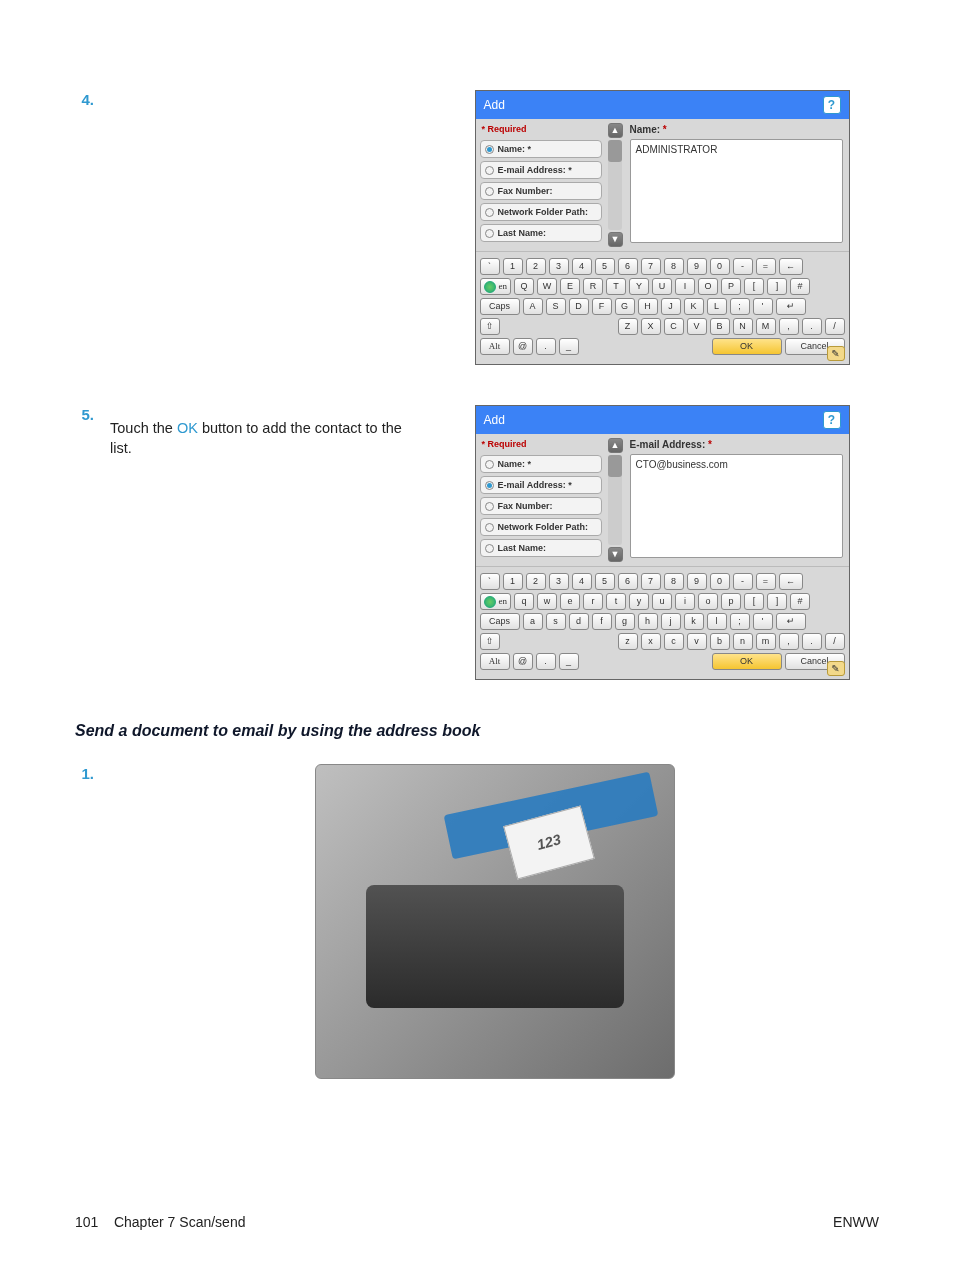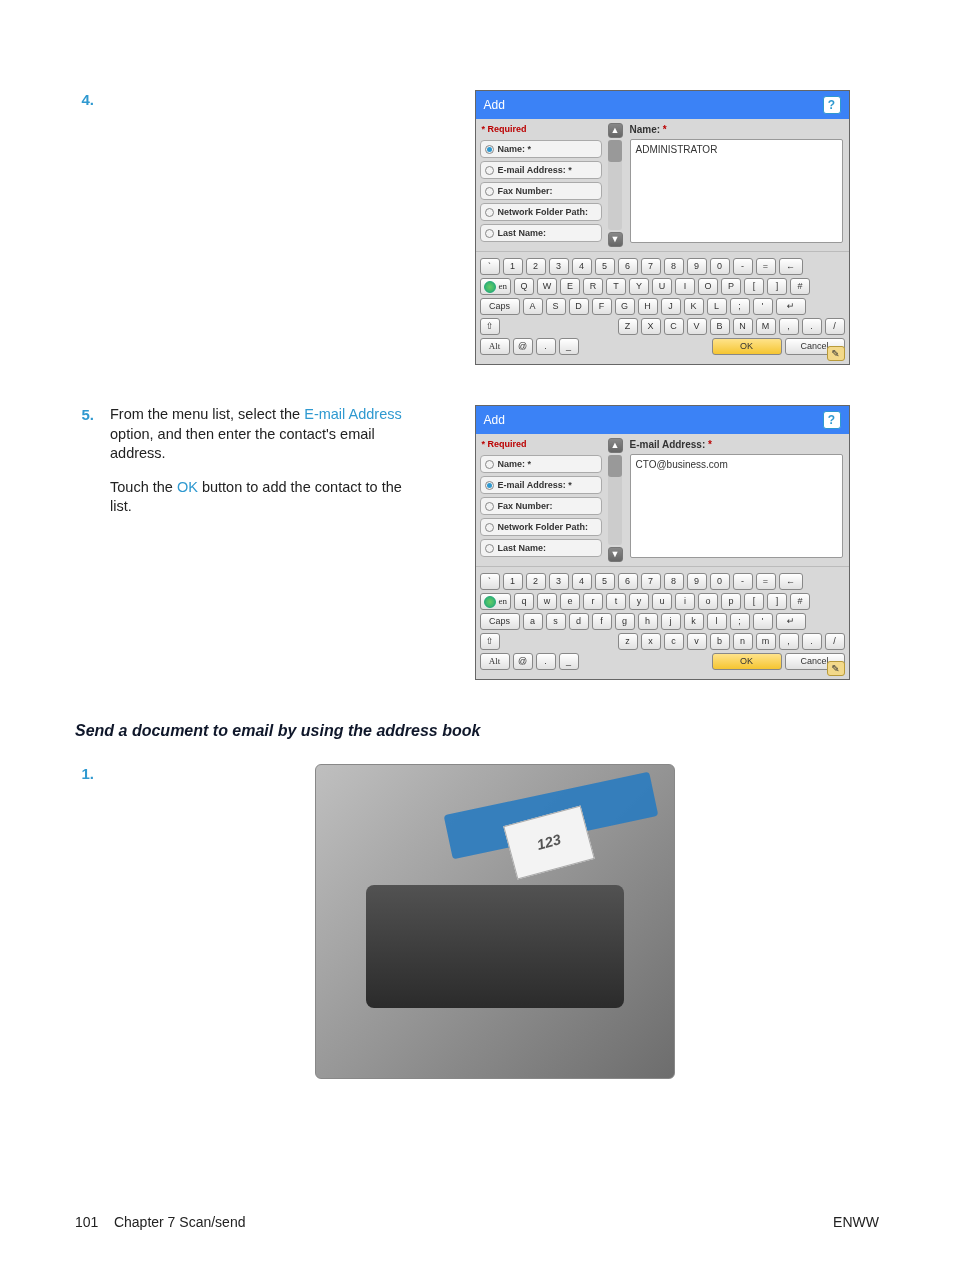--- a/index.html
+++ b/index.html
@@ -375,23 +375,20 @@
         </div>
         <div class="lock-note">✎</div>
       </div>
     </div>
   </div>
 </div>
 
 <div class="step-row">
   <div class="step-num">5.</div>
   <div class="step-text">
-    <p>
-      <span>From the menu list, select the </span><span class="link">E-mail Address</span><span> option, and then enter the contact's email address.</span>
-    </p>
     <p style="margin-top:14px">
       <span>Touch the </span><span class="link">OK</span><span> button to add the contact to the list.</span>
     </p>
   </div>
   <div class="step-visual">
 
     <div class="panel">
       <div class="panel-title">
         <span>Add</span>
         <span class="help-btn">?</span>

